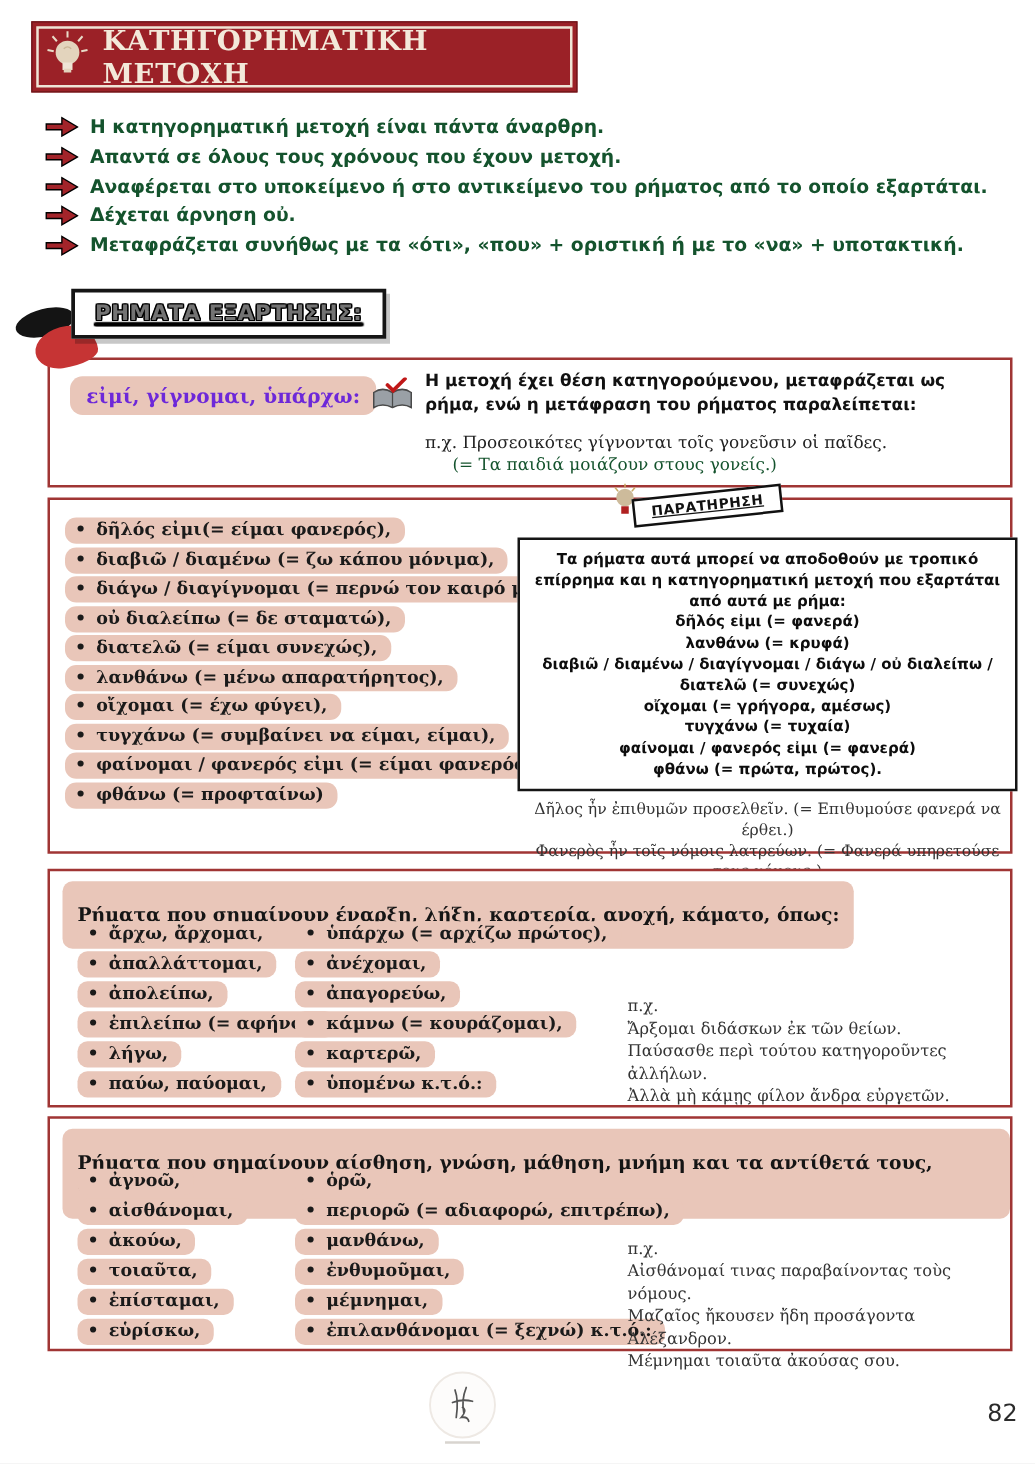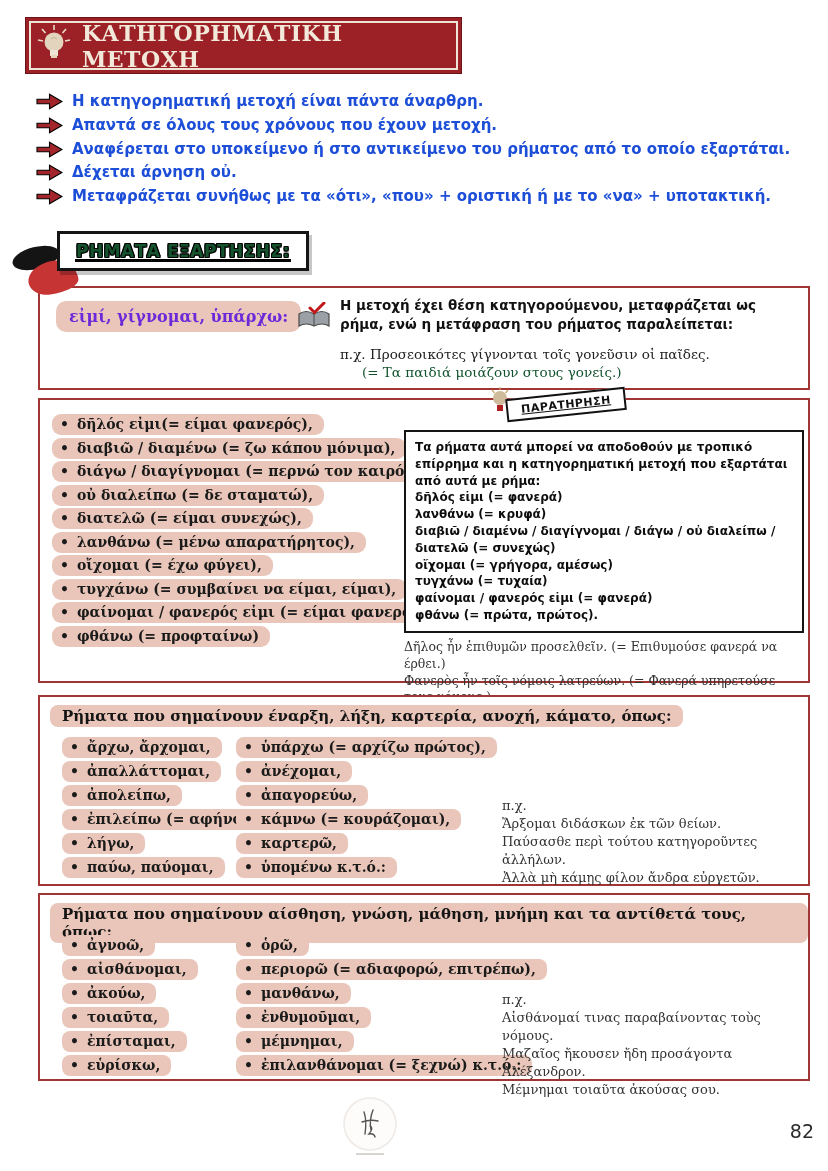--- a/index.html
+++ b/index.html
@@ -12,30 +12,30 @@
           display:flex;align-items:center;gap:10px;padding-left:10px;box-sizing:border-box;}
   .banner::after{content:"";position:absolute;inset:3px;border:2px solid #efe5d6;pointer-events:none;}
   .banner-title{font-family:"DejaVu Serif","Liberation Serif",serif;font-size:22px;font-weight:600;
                 color:#f3e9da;letter-spacing:.5px;position:relative;z-index:1;}
   .banner .bulb{position:relative;z-index:1;}
 
   
   .intro{position:absolute;left:36px;top:92px;width:775px;}
   .intro-row{display:flex;align-items:flex-start;gap:9px;margin-bottom:5px;}
   .intro-row svg{flex:0 0 auto;margin-top:1px;}
-  .intro-text{font-weight:700;font-size:15px;line-height:1.25;color:#1d4ed8;}
+  .intro-text{font-weight:700;font-size:15px;line-height:1.25;color:#14532d;}
 
   
   .blob-black{position:absolute;left:12px;top:247px;width:48px;height:22px;background:#141414;
               border-radius:50%;transform:rotate(-14deg);z-index:1;}
   .blob-red{position:absolute;left:28px;top:261px;width:50px;height:33px;background:#c63434;
             border-radius:55% 45% 60% 40% / 55% 65% 35% 45%;transform:rotate(-8deg);z-index:1;}
   .heading-box{position:absolute;left:57px;top:231px;background:#fff;border:3px solid #151515;
                padding:7px 16px;box-shadow:3px 4px 0 rgba(0,0,0,.22);z-index:2;}
-  .heading-text{font-size:17px;font-weight:800;letter-spacing:.5px;color:#14532d;
+  .heading-text{font-size:17px;font-weight:800;letter-spacing:.5px;color:#737373;
                 text-shadow:-1px -1px 0 #000,1px -1px 0 #000,-1px 1px 0 #000,1px 1px 0 #000,0 1px 0 #000,0 -1px 0 #000,1px 0 0 #000,-1px 0 0 #000;
                 text-decoration:underline;text-decoration-color:#000;text-underline-offset:3px;}
 
   
   .rbox{position:absolute;left:38px;width:772px;border:2px solid var(--border_red,#a03534);
         background:#fff;box-sizing:border-box;}
   #box1{top:286px;height:104px;}
   #box2{top:398px;height:285px;}
   #box3{top:695px;height:191px;}
   #box4{top:893px;height:188px;}
@@ -48,30 +48,30 @@
   .book-icon{position:absolute;left:256px;top:14px;}
   .rule{position:absolute;left:300px;top:8px;width:464px;font-weight:700;font-size:13.5px;line-height:1.4;}
   .b1ex{position:absolute;left:300px;top:58px;font-family:"DejaVu Serif",serif;font-size:13.5px;color:#222;}
   .b1ex2{position:absolute;left:322px;top:76px;font-family:"DejaVu Serif",serif;font-size:13.5px;color:#14532d;}
 
   
   .verbs{position:absolute;left:12px;top:14px;}
   .verb-item{display:table;border-radius:9px;padding:2px 11px 3px 8px;margin-bottom:2.5px;
              font-family:"DejaVu Serif",serif;font-weight:700;font-size:14px;color:#1a1a1a;}
   .verb-item::before{content:"•";margin-right:8px;}
-  .note-col{position:absolute;left:364px;top:30px;width:400px;}
+  .note-col{position:absolute;left:374px;top:30px;width:400px;text-align:center;}
   .note-label-wrap{position:absolute;left:448px;top:-14px;display:flex;align-items:flex-end;z-index:3;}
   .note-label{border:2px solid #111;background:#fff;padding:3px 13px;transform:rotate(-6deg);
               font-size:11px;font-weight:800;letter-spacing:.5px;text-decoration:underline;margin-left:-6px;}
   .note-box{border:2px solid var(--note_border,#151515);background:#fff;padding:7px 9px;
             font-weight:700;font-size:12px;line-height:1.4;color:#0d0d0d;}
   .note-examples{margin-top:6px;font-family:"DejaVu Serif",serif;font-size:12.5px;color:#333;line-height:1.35;}
 
   
-  .box-heading{display:table;margin:8px 0 0 10px;border-radius:8px;padding:2px 12px;
+  .box-heading{display:table;margin:8px 0 0 10px;border-radius:8px;padding:18px 12px;
                font-family:"DejaVu Serif",serif;font-weight:700;font-size:15px;color:#151515;}
   .col{position:absolute;top:40px;}
   .col.c1{left:22px;} .col.c2{left:196px;}
   .col-item{display:table;border-radius:8px;padding:2px 11px 3px 8px;margin-bottom:3px;
             font-family:"DejaVu Serif",serif;font-weight:700;font-size:14px;color:#1a1a1a;}
   .col-item::before{content:"•";margin-right:8px;}
   .box-ex{position:absolute;left:462px;font-family:"DejaVu Serif",serif;font-size:13px;color:#333;line-height:1.38;}
   #box3 .box-ex{top:100px;} #box4 .box-ex{top:96px;}
 
   

